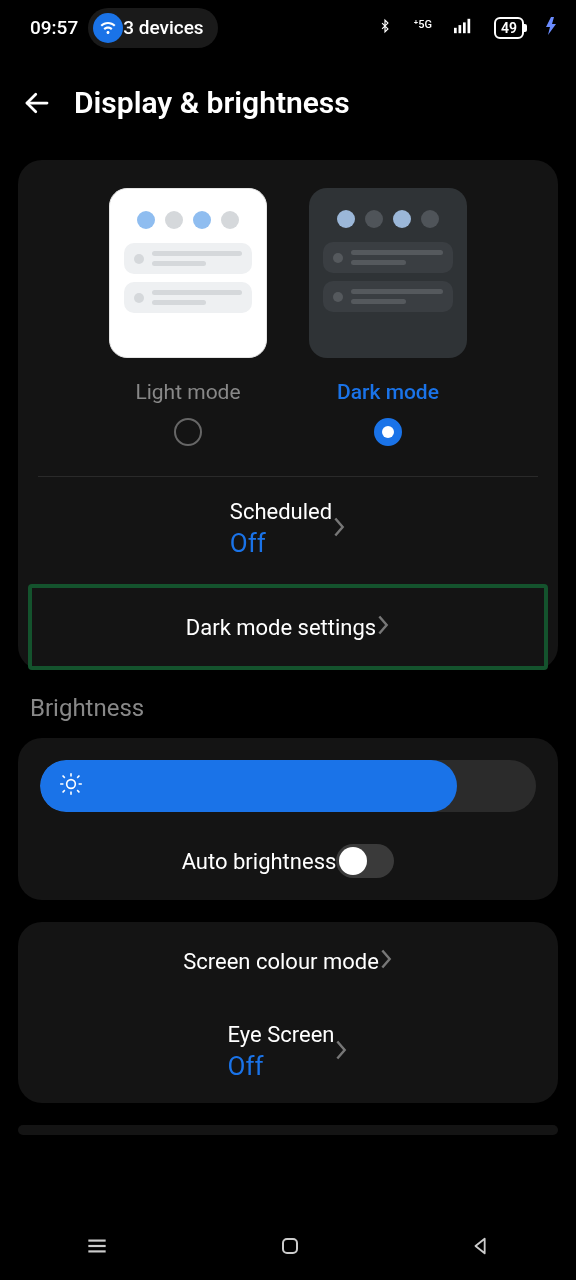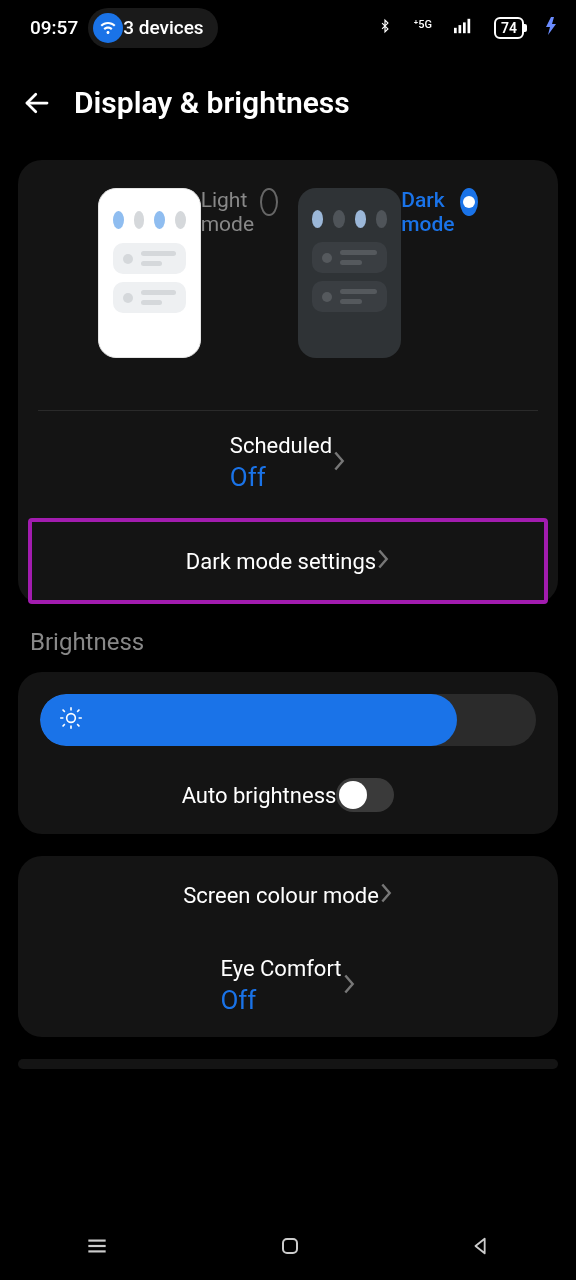--- a/index.html
+++ b/index.html
@@ -78,22 +78,22 @@
   
   .mode-row {
     display:flex;
     justify-content:center;
     gap: 20px;
     padding: 28px 0 14px;
   }
   .mode-option {
     width: 180px;
     display:flex;
-    flex-direction:row;
-    align-items:flex-start;
+    flex-direction:column;
+    align-items:center;
   }
   .phone-preview {
     width: 158px;
     height: 170px;
     border-radius: 18px;
     margin-bottom: 22px;
     padding: 22px 14px 0;
     overflow: hidden;
   }
   .preview-light { background:#fff; border:1px solid #e5e5e5;}
@@ -141,21 +141,21 @@
     justify-content:center;
     padding: 22px 26px;
     min-height:78px;
   }
   .row-text { display:flex; flex-direction:column; gap:4px;}
   .row-title { font-size:22px; }
   .row-sub { font-size:26px; color:#1a73e8; }
   .chevron { color:#777; }
 
   .highlight-box {
-    border: 4px solid #a21caf;
+    border: 4px solid #14532d;
     border-radius: 4px;
     margin: 4px 10px 10px;
   }
   .highlight-box .row { padding: 22px 16px; }
 
   .section-label {
     color:#888; font-size:24px;
     padding: 2px 30px 16px;
   }
 
@@ -229,21 +229,21 @@
     <span style="font-size:11px;position:relative;top:-3px;">⁺5G</span>
     <span>
       <svg width="18" height="16" viewBox="0 0 20 16" fill="#fff">
           <rect x="0" y="10" width="3" height="6"></rect>
           <rect x="5" y="7" width="3" height="9"></rect>
           <rect x="10" y="4" width="3" height="12"></rect>
           <rect x="15" y="0" width="3" height="16"></rect>
         </svg>
     </span>
     <span class="battery-box">
-      <span>74</span>
+      <span>49</span>
     </span>
     <span style="color:#6b8cff;">
       <svg width="10" height="18" viewBox="0 0 10 18" fill="#6b8cff">
           <path d="M5 0L0 10h4l-2 8 8-11H6L8 0z"></path>
         </svg>
     </span>
   </div>
 </div>
 
 <div class="header">
@@ -372,21 +372,21 @@
   <div class="row">
     <span class="row-title">Screen colour mode</span>
     <span class="chevron">
       <svg width="14" height="22" viewBox="0 0 10 18" fill="none" stroke="#777" stroke-width="2">
           <polyline points="2 2 8 9 2 16"></polyline>
         </svg>
     </span>
   </div>
   <div class="row">
     <div class="row-text">
-      <span class="row-title">Eye Comfort</span>
+      <span class="row-title">Eye Screen</span>
       <span class="row-sub">Off</span>
     </div>
     <span class="chevron">
       <svg width="14" height="22" viewBox="0 0 10 18" fill="none" stroke="#777" stroke-width="2">
           <polyline points="2 2 8 9 2 16"></polyline>
         </svg>
     </span>
   </div>
 </div>
 

